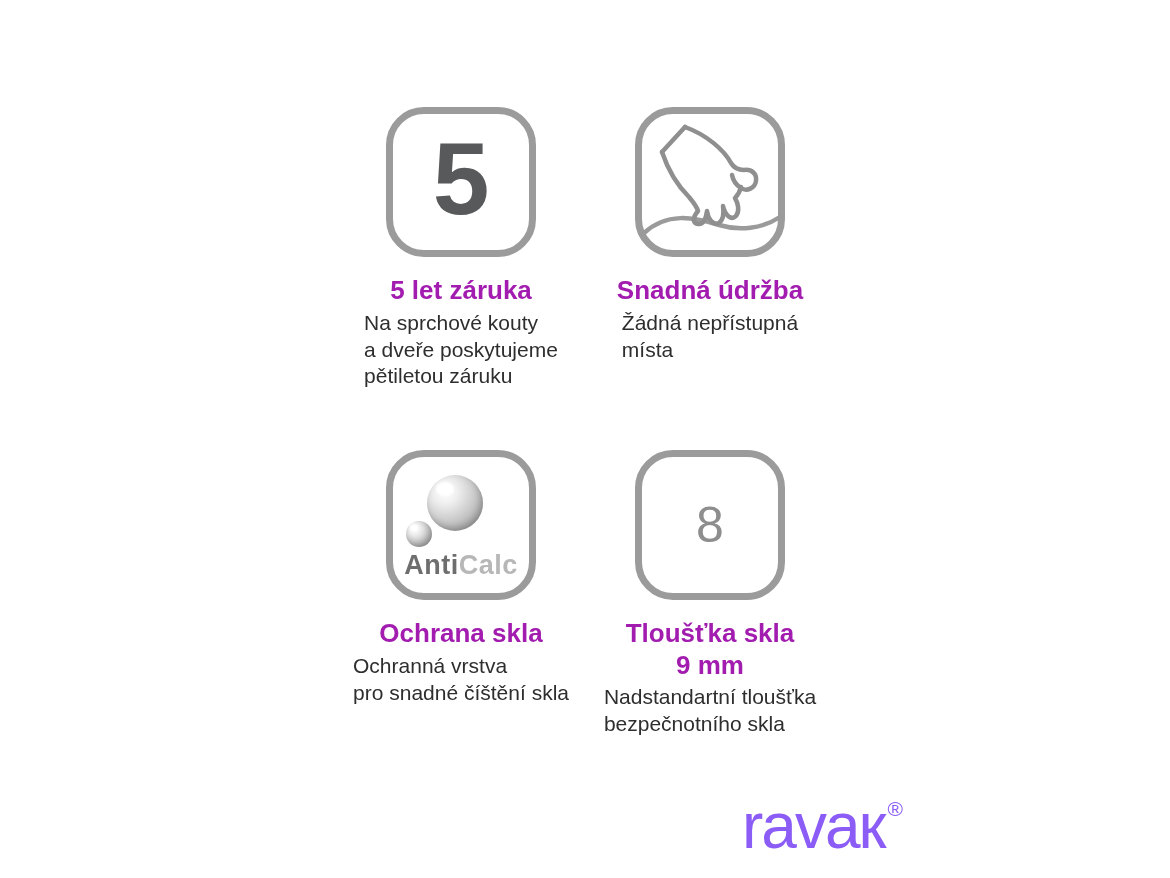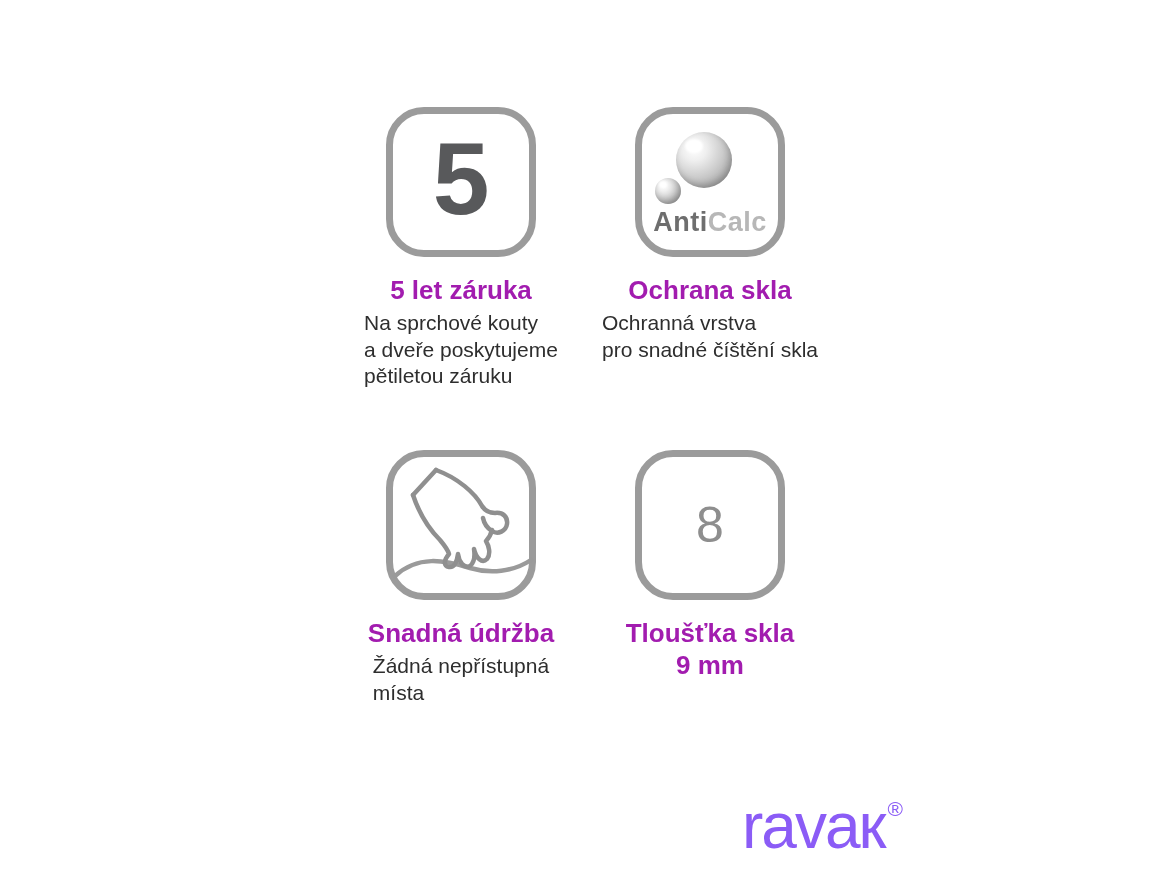--- a/index.html
+++ b/index.html
@@ -132,55 +132,57 @@
         <span class="badge-digit">5</span>
       </div>
       <div class="feature-title">5 let záruka</div>
       <div class="feature-desc">Na sprchové kouty
 a dveře poskytujeme
 pětiletou záruku</div>
     </div>
 
     <div class="cell">
       <div class="badge">
-        <span class="bubble bubble-large"></span>
-        <span class="bubble bubble-small"></span>
-        <div class="anticalc-text">
-          <span class="anticalc-dark">Anti</span><span class="anticalc-light">Calc</span>
-        </div>
-      </div>
-      <div class="feature-title">Ochrana skla</div>
-      <div class="feature-desc">Ochranná vrstva
-pro snadné číštění skla</div>
-    </div>
-
-    <div class="cell">
-      <div class="badge">
         <svg class="hand-svg" viewBox="0 0 150 150" fill="none" stroke="#8f8f8f" stroke-width="4.5" stroke-linecap="round" stroke-linejoin="round">
 
           <path d="M 9 126 C 32 105 58 110 84 118 C 104 124 127 122 145 110" stroke="#9a9a9a"></path>
 
           <path d="M 50 20 L 27 45"></path>
 
           <path d="M 50 20 C 72 28 89 43 96 56 C 99 61 104 63 109 63 C 117 62 122 67 121 74 C 120 81 112 85 106 81 C 101 78 98 73 97 68"></path>
 
           <path d="M 27 45 C 33 63 43 79 54 90 C 59 96 62 100 63 104 C 58 110 57 116 63 117 C 68 118 71 112 72 104 C 73 112 78 119 84 116 C 88 113 89 106 88 99 C 90 108 96 114 101 109 C 105 104 103 96 100 91 C 103 88 105 84 106 80"></path>
         </svg>
       </div>
       <div class="feature-title">Snadná údržba</div>
       <div class="feature-desc">Žádná nepřístupná
 místa</div>
     </div>
 
     <div class="cell">
       <div class="badge">
+        <span class="bubble bubble-large"></span>
+        <span class="bubble bubble-small"></span>
+        <div class="anticalc-text">
+          <span class="anticalc-dark">Anti</span><span class="anticalc-light">Calc</span>
+        </div>
+      </div>
+      <div class="feature-title">Ochrana skla</div>
+      <div class="feature-desc">Ochranná vrstva
+pro snadné číštění skla</div>
+    </div>
+
+    <div class="cell">
+      <div class="badge">
         <div class="badge-8mm">
           <div>8</div>
         </div>
       </div>
       <div class="feature-title">Tloušťka skla
 9 mm</div>
+      <div class="feature-desc">Nadstandartní tloušťka
+bezpečnotního skla</div>
     </div>
 
   </div>
 
   <div class="logo"><span>ravaк</span><span class="reg">®</span></div>
 </div>
 
 </body></html>

